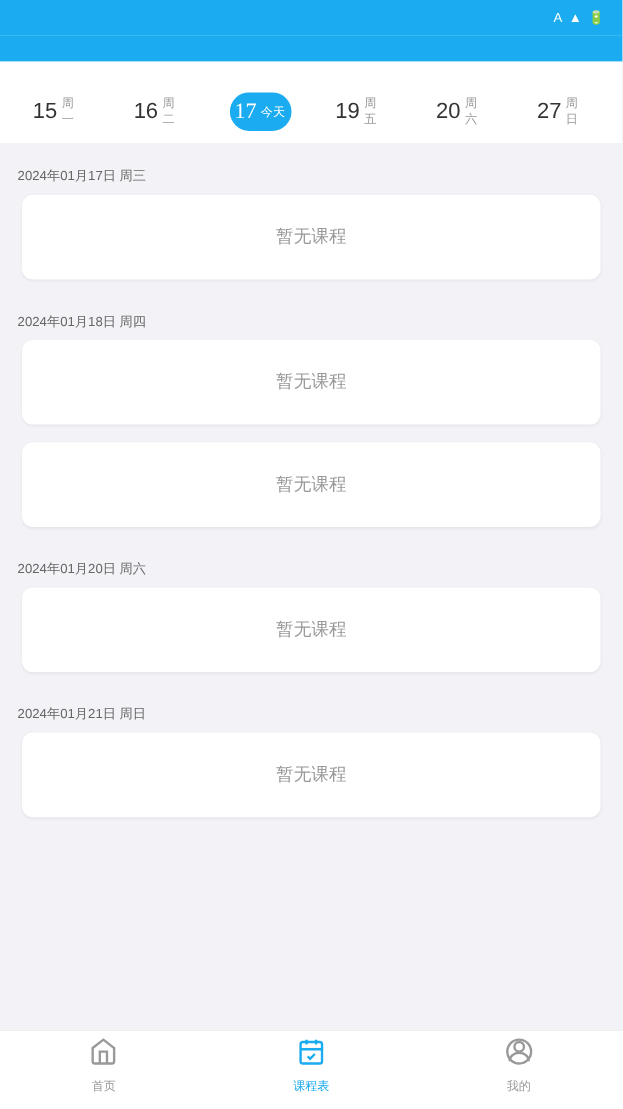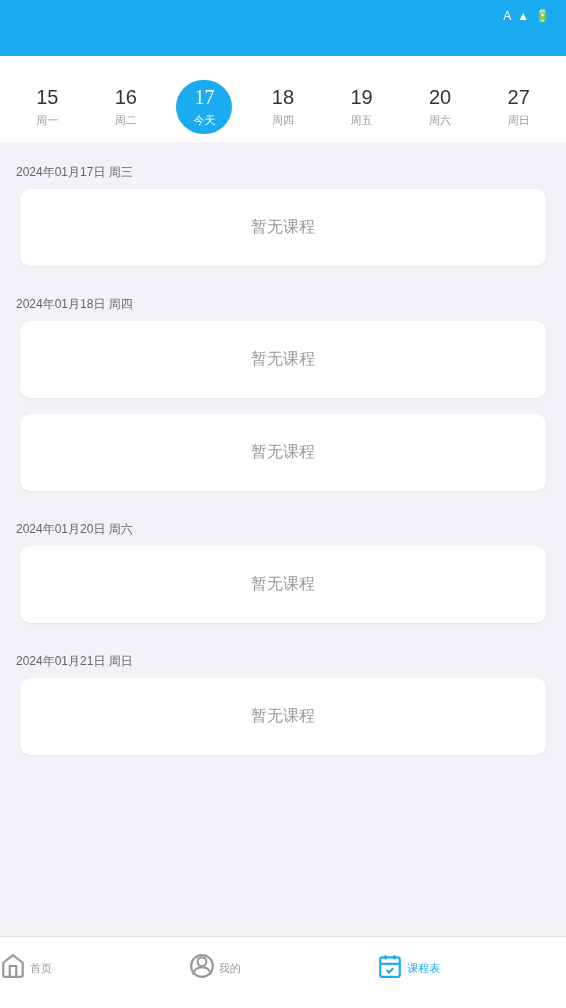--- a/index.html
+++ b/index.html
@@ -62,21 +62,21 @@
       font-weight: 500;
     }
     .days-row {
       display: flex;
       justify-content: space-around;
       align-items: center;
       padding: 0 8px;
     }
     .day-item {
       display: flex;
-      flex-direction: column;
+      flex-direction: row;
       align-items: center;
       gap: 4px;
       width: 56px;
       padding: 6px 4px;
       border-radius: 50px;
       cursor: pointer;
     }
     .day-item.active {
       background: #1aabf0;
       border-radius: 50px;
@@ -142,21 +142,21 @@
       background: white;
       border-top: 1px solid #e5e5e5;
       display: flex;
       justify-content: space-around;
       align-items: center;
       height: 72px;
       padding-bottom: 8px;
     }
     .nav-item {
       display: flex;
-      flex-direction: row;
+      flex-direction: column;
       align-items: center;
       gap: 4px;
       cursor: pointer;
       flex: 1;
     }
     .nav-icon {
       font-size: 24px;
       color: #999;
     }
     .nav-item.active .nav-icon {
@@ -202,24 +202,20 @@
   </div>
       <div class="day-item">
     <span class="day-number">16</span>
     <span class="day-label">周二</span>
   </div>
       <div class="day-item active">
     <span class="day-number">17</span>
     <span class="day-label">今天</span>
   </div>
       <div class="day-item">
-    <span class="day-number">18</span>
-    <span class="day-label">周四</span>
-  </div>
-      <div class="day-item">
     <span class="day-number">19</span>
     <span class="day-label">周五</span>
   </div>
       <div class="day-item">
     <span class="day-number">20</span>
     <span class="day-label">周六</span>
   </div>
       <div class="day-item">
     <span class="day-number">27</span>
     <span class="day-label">周日</span>
@@ -263,32 +259,32 @@
   </div>
 
 <div class="bottom-nav">
 
 <div class="nav-item">
     <span class="nav-icon" style="color:#999"><svg class="nav-svg" viewBox="0 0 24 24" fill="none" stroke="currentColor" stroke-width="2">
           <path d="M3 9l9-7 9 7v11a2 2 0 01-2 2H5a2 2 0 01-2-2z"></path>
           <polyline points="9 22 9 12 15 12 15 22"></polyline>
         </svg></span>
     <span class="nav-label">首页</span>
-  </div>
-    <div class="nav-item">
-    <span class="nav-icon" style="color:#999"><svg class="nav-svg" viewBox="0 0 24 24" fill="none" stroke="currentColor" stroke-width="2">
-          <circle cx="12" cy="8" r="4"></circle>
-          <path d="M4 20c0-4 3.6-7 8-7s8 3 8 7"></path>
-          <circle cx="12" cy="12" r="10"></circle>
-        </svg></span>
-    <span class="nav-label">我的</span>
   </div>
     <div class="nav-item active">
     <span class="nav-icon" style="color:#1aabf0"><svg class="nav-svg" viewBox="0 0 24 24" fill="none" stroke="currentColor" stroke-width="2">
           <rect x="3" y="4" width="18" height="18" rx="2"></rect>
           <line x1="16" y1="2" x2="16" y2="6"></line>
           <line x1="8" y1="2" x2="8" y2="6"></line>
           <line x1="3" y1="10" x2="21" y2="10"></line>
           <path d="M9 16l2 2 4-4"></path>
         </svg></span>
     <span class="nav-label">课程表</span>
   </div>
+    <div class="nav-item">
+    <span class="nav-icon" style="color:#999"><svg class="nav-svg" viewBox="0 0 24 24" fill="none" stroke="currentColor" stroke-width="2">
+          <circle cx="12" cy="8" r="4"></circle>
+          <path d="M4 20c0-4 3.6-7 8-7s8 3 8 7"></path>
+          <circle cx="12" cy="12" r="10"></circle>
+        </svg></span>
+    <span class="nav-label">我的</span>
+  </div>
   </div>
 
 </body></html>

